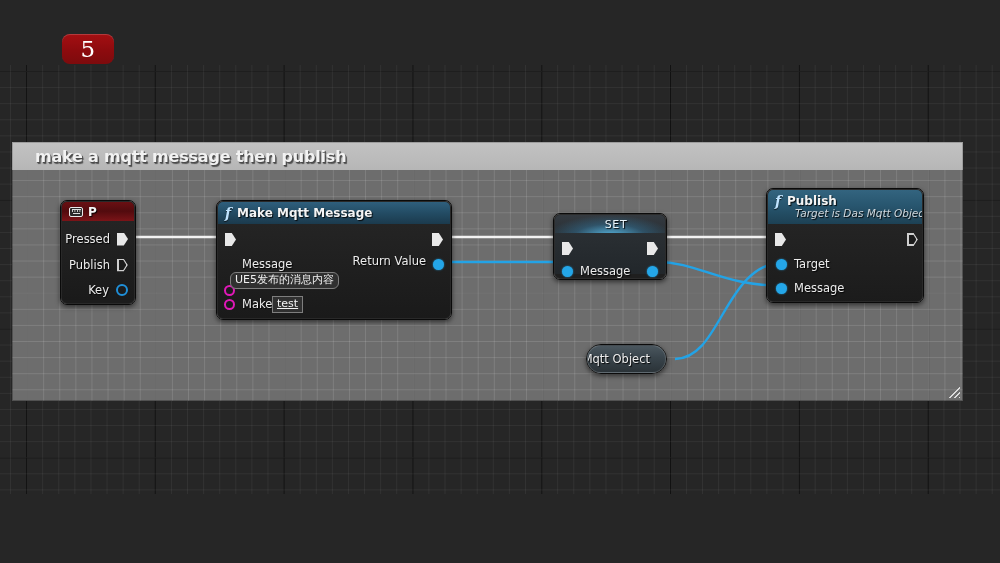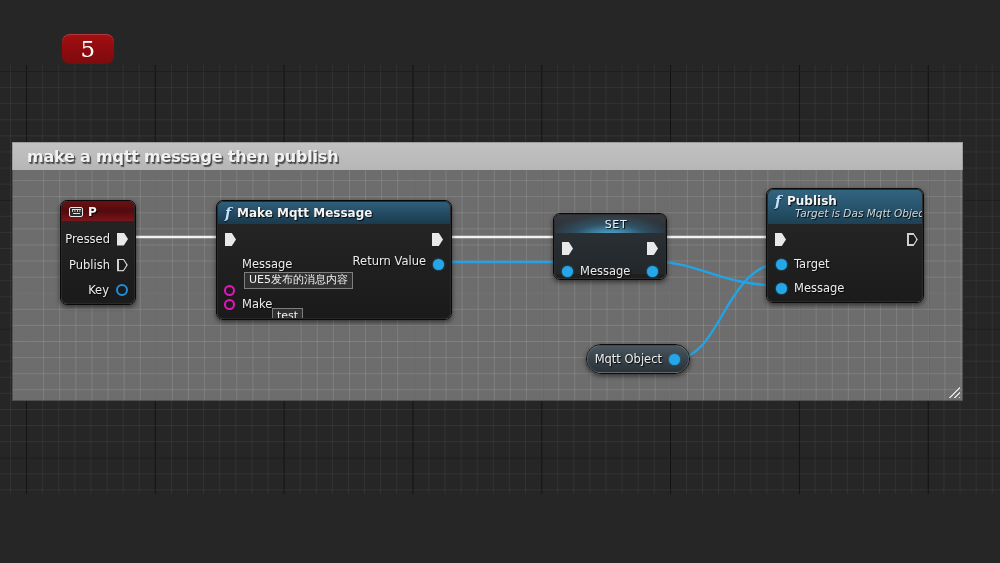--- a/index.html
+++ b/index.html
@@ -58,21 +58,21 @@
   }
   #comment-bar {
     position: absolute; left: 0; top: 0;
     width: 100%; height: 28px;
     background: linear-gradient(180deg,#c2c2c2 0%, #b6b6b6 100%);
     border: 1px solid #9d9d9d;
     border-bottom: none;
     display: flex; align-items: center;
   }
   #comment-title {
-    margin-left: 14px;
+    margin-left: 22px;
     color: #f2f2f2;
     font-weight: bold;
     font-size: 16px;
     font-family: "DejaVu Sans", sans-serif;
     letter-spacing: -0.2px;
     text-shadow: 1px 1px 0 #4a4a4a, 1.5px 1.5px 1px rgba(0,0,0,0.55);
     white-space: nowrap;
   }
   #comment-body {
     position: absolute; left: 0; top: 28px;
@@ -275,21 +275,21 @@
     height: 34px;
     align-items: flex-start;
     padding-top: 3px;
     flex-direction: column;
     background: linear-gradient(180deg,#33647f 0%, #28566f 45%, #1d4154 100%);
   }
   .title-row { display:flex; align-items:center; }
 
   
   #node-mqttobj {
-    left: 586px; top: 344px; width: 104px; height: 30px;
+    left: 586px; top: 344px; width: 81px; height: 30px;
     border-radius: 15px;
     border: 1px solid #0b0b0b;
   }
   #node-mqttobj .node-inner {
     border-radius: 14px;
     background: linear-gradient(180deg,#4a565e 0%, #39444b 45%, #2b3338 100%);
     display: flex; align-items: center; justify-content: flex-end;
     padding-right: 8px;
     border: 1px solid rgba(255,255,255,0.12);
   }
@@ -361,25 +361,25 @@
         <span class="fn-icon">f</span>
         <span class="title-text">Make Mqtt Message</span>
       </div>
       <div class="body">
 
         <span class="exec-pin" style="position:absolute; left:7px; top:9px;"></span>
         <span class="exec-pin" style="position:absolute; right:7px; top:9px;"></span>
 
         <span class="dot-pin ring-magenta" style="position:absolute; left:6px; top:61px;"></span>
         <span class="pin-label" style="position:absolute; left:24px; top:33px;">Message</span>
-        <span class="value-box" style="position:absolute; left:26px; top:48px;">UE5发布的消息内容</span>
+        <span class="value-box" style="position:absolute; left:12px; top:48px;border-radius:6px;">UE5发布的消息内容</span>
 
         <span class="dot-pin ring-magenta" style="position:absolute; left:6px; top:75px;"></span>
         <span class="pin-label" style="position:absolute; left:24px; top:73px;">Make</span>
-        <span class="value-box" style="position:absolute; left:54px; top:84px;text-decoration:underline;">test</span>
+        <span class="value-box" style="position:absolute; left:54px; top:72px;text-decoration:underline;">test</span>
 
         <span class="pin-label" style="position:absolute; right:24px; top:30px;">Return Value</span>
         <span class="dot-pin filled-blue" style="position:absolute; right:6px; top:35px;"></span>
       </div>
     </div>
   </div>
 
   <div id="node-set" class="node">
     <div class="node-inner">
       <div class="title-bar">

